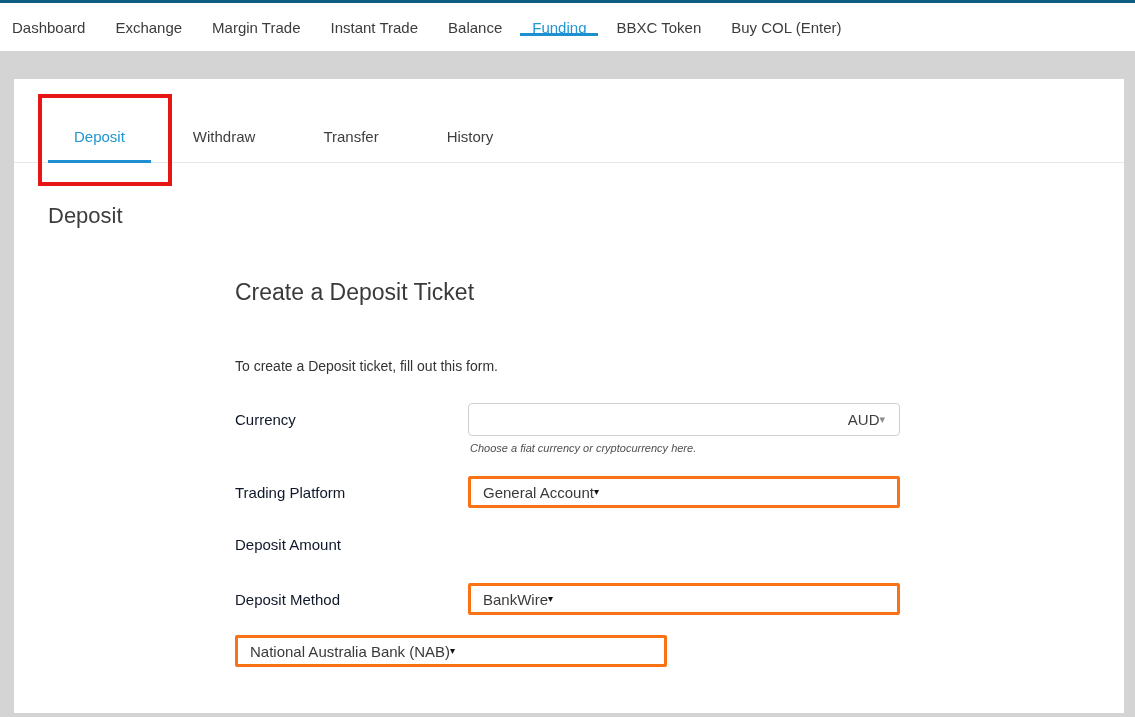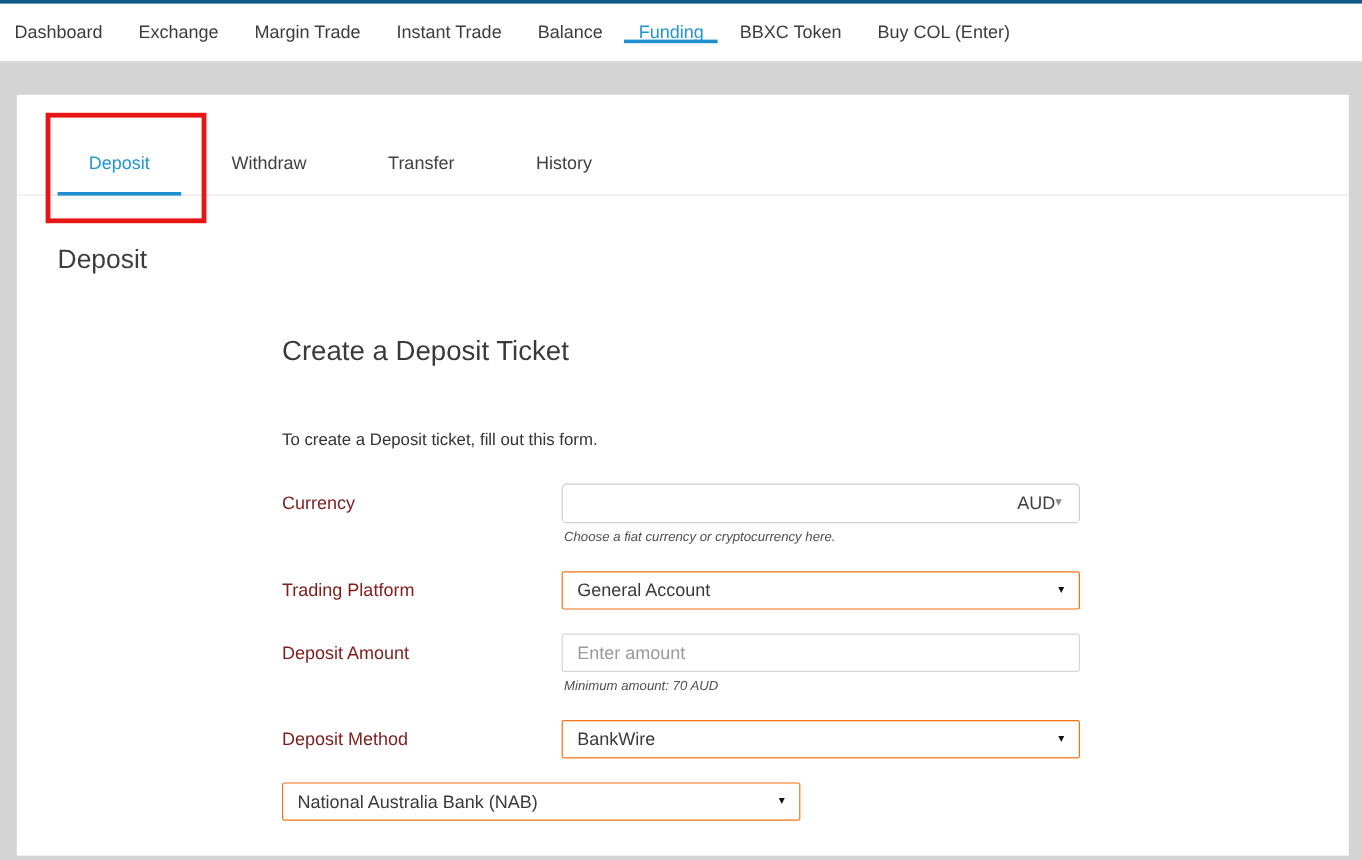--- a/index.html
+++ b/index.html
@@ -103,41 +103,41 @@
   .form-intro b { font-weight: 400; }
 
   .form-row { display: flex; }
   .form-row.mt1 { margin-top: 29px; }
   .form-row.mt2 { margin-top: 22px; }
   .form-row.mt3 { margin-top: 19px; }
 
   .field-label {
     width: 233px;
     font-size: 15px;
-    color: #7f1d1d;
+    color: #0f172a;
     line-height: 33px;
   }
   .ctrl-col { width: 432px; }
 
   .select-custom {
     width: 100%; height: 33px;
     border: 1px solid #cfcfcf;
     border-radius: 4px;
     display: flex; align-items: center; justify-content: flex-end;
     padding: 0 14px;
     font-size: 15px;
     color: #3f3f3f;
     cursor: pointer;
     background: #fff;
   }
   .select-native {
     width: 100%; height: 32px;
-    border: 1px solid #f97316;
+    border: 3px solid #f97316;
     border-radius: 2px;
-    display: flex; align-items: center; justify-content: space-between;
+    display: flex; align-items: center; justify-content: flex-start;
     padding: 0 12px;
     font-size: 15px;
     color: #3a3a3a;
     cursor: pointer;
     background: #fff;
   }
   .caret { font-size: 11px; line-height: 1; }
   .caret.gray { color: #8c8c8c; }
   .caret.dark { color: #111111; font-size: 10px; }
 
@@ -211,24 +211,20 @@
       <div class="ctrl-col">
         <div class="select-native">
           <span>General Account</span>
           <span class="caret dark">▾</span>
         </div>
       </div>
     </div>
 
     <div class="form-row mt3">
       <div class="field-label">Deposit Amount</div>
-      <div class="ctrl-col">
-        <input class="text-input" type="text" placeholder="Enter amount" style="">
-        <div class="helper">Minimum amount: 70 AUD</div>
-      </div>
     </div>
 
     <div class="form-row mt2">
       <div class="field-label">Deposit Method</div>
       <div class="ctrl-col">
         <div class="select-native">
           <span>BankWire</span>
           <span class="caret dark">▾</span>
         </div>
       </div>

